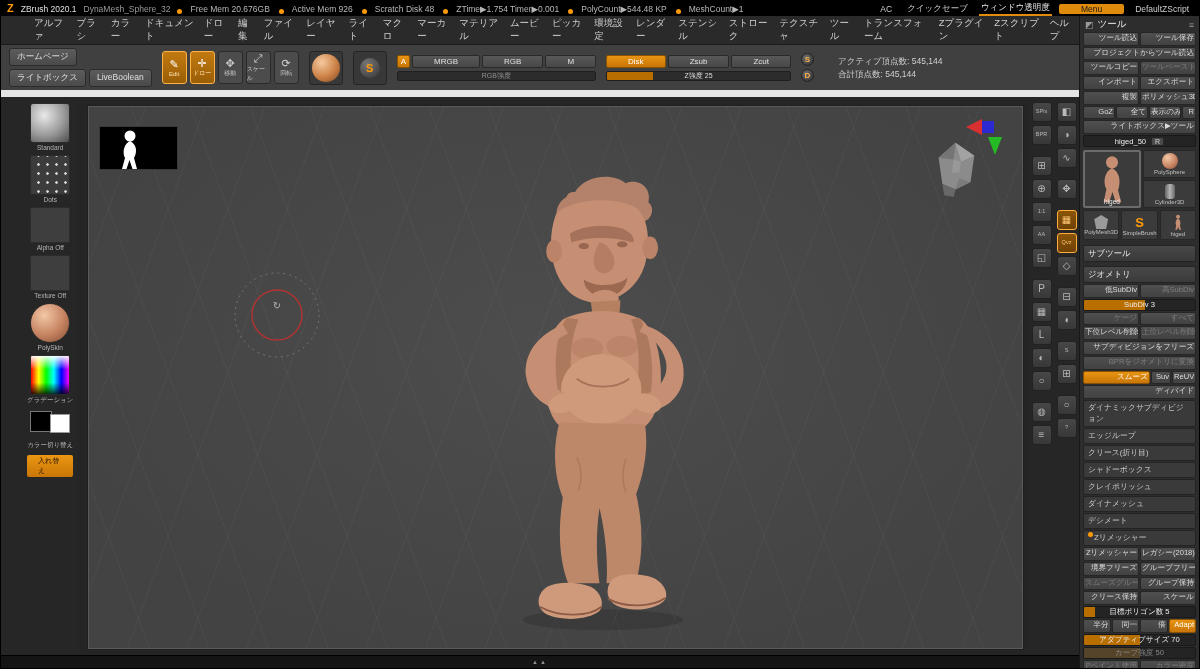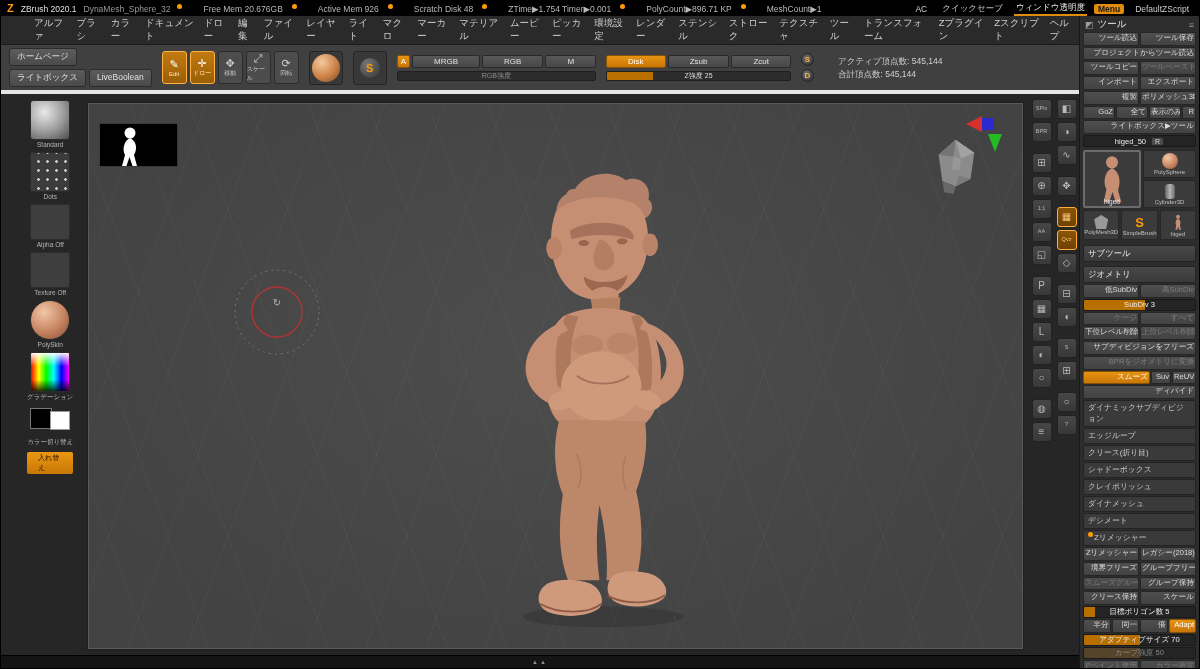--- a/index.html
+++ b/index.html
@@ -3,34 +3,34 @@
 <meta charset="utf-8">
 <style>
   *{box-sizing:border-box;margin:0;padding:0}
   body{background:#101010;font-family:"Liberation Sans","DejaVu Sans",sans-serif;color:#d6d6d6}
   #app{width:1200px;height:669px;background:#262626;display:flex;flex-direction:column;overflow:hidden;border:1px solid #000}
   
   .titlebar{flex:0 0 15px;background:#000;display:flex;align-items:center;gap:7px;padding:0 6px;font-size:8.5px;color:#b8b8b8;white-space:nowrap}
   .logo{color:#ff9b07;font-weight:bold;font-size:11px;line-height:1}
   .tname{color:#e0e0e0}
   .tdoc{color:#9a9a9a}
-  .tstat{display:flex;align-items:flex-start;gap:21px}
+  .tstat{display:flex;align-items:flex-end;gap:8px}
   .dot{width:5px;height:5px;border-radius:50%;background:#ff9b07;display:inline-block}
   .tspacer{flex:1}
   .tbtn{padding:0 4px;color:#cfcfcf}
   .wop{border-bottom:2px solid #e08b0b;padding:0 2px;color:#e8e8e8}
-  .menu-btn{background:#e08b0b;color:#191919;padding:0 4px;border-radius:2px;font-weight:bold}
+  .menu-btn{background:#e08b0b;color:#191919;padding:0 22px;border-radius:2px;font-weight:normal}
   
   .bodyrow{flex:1;display:flex;min-height:0}
   .leftcol{flex:1;display:flex;flex-direction:column;min-width:0}
   
   .menubar{flex:0 0 16px;background:#2a2a2a;border-bottom:1px solid #1b1b1b;display:flex;align-items:center;padding:0 0 0 28px;font-size:9.5px;color:#cfcfcf}
   .mitem{padding:1px 5px;cursor:default}
   
-  .shelf{flex:0 0 46px;background:#404040;border-bottom:4px solid #e5e5e5;display:flex;align-items:center;gap:10px;padding:3px 8px;font-size:8px}
+  .shelf{flex:0 0 46px;background:#404040;border-bottom:7px solid #e5e5e5;display:flex;align-items:center;gap:10px;padding:3px 8px;font-size:8px}
   .shelfleft{display:flex;flex-direction:column;gap:3px}
   .srow{display:flex;gap:3px}
   .sbtn{background:linear-gradient(#5c5c5c,#4a4a4a);border:1px solid #2b2b2b;border-radius:3px;font-size:8.5px;padding:2px 7px;color:#e0e0e0;white-space:nowrap}
   .modes{display:flex;gap:3px;align-items:center}
   .mode{width:25px;height:33px;background:#4c4c4c;border:1px solid #2a2a2a;border-radius:3px;display:flex;flex-direction:column;align-items:center;justify-content:center;color:#ccc}
   .mode .mglyph{font-size:11px;line-height:1.1}
   .mode .mlabel{font-size:6px;color:#c9c9c9}
   .mode.active{background:linear-gradient(#c27a10,#9a5e06);border-color:#ffb347;color:#fff}
   .mode.active .mlabel{color:#ffe3b3}
   .btile{width:34px;height:34px;background:#383838;border:1px solid #242424;border-radius:3px;display:flex;align-items:center;justify-content:center}
@@ -134,21 +134,21 @@
         <span class="tstat">
           <span class="dot"></span>
           <span>Scratch Disk 48</span>
         </span>
         <span class="tstat">
           <span class="dot"></span>
           <span>ZTime▶1.754 Timer▶0.001</span>
         </span>
         <span class="tstat">
           <span class="dot"></span>
-          <span>PolyCount▶896.71 KP</span>
+          <span>PolyCount▶544.48 KP</span>
         </span>
         <span class="tstat">
           <span class="dot"></span>
           <span>MeshCount▶1</span>
         </span>
       </span>
     <span class="tspacer"></span>
     <span class="tbtn">AC</span>
     <span class="tbtn">クイックセーブ</span>
     <span class="wop">ウィンドウ透明度</span>

